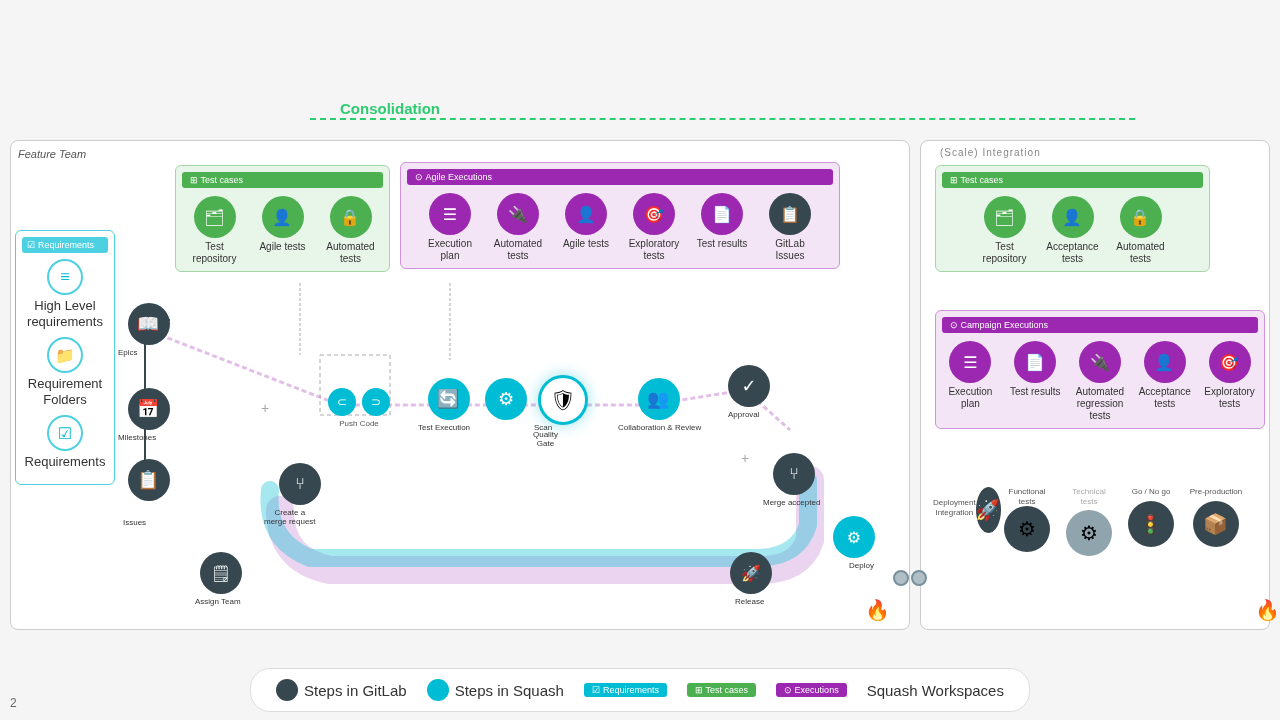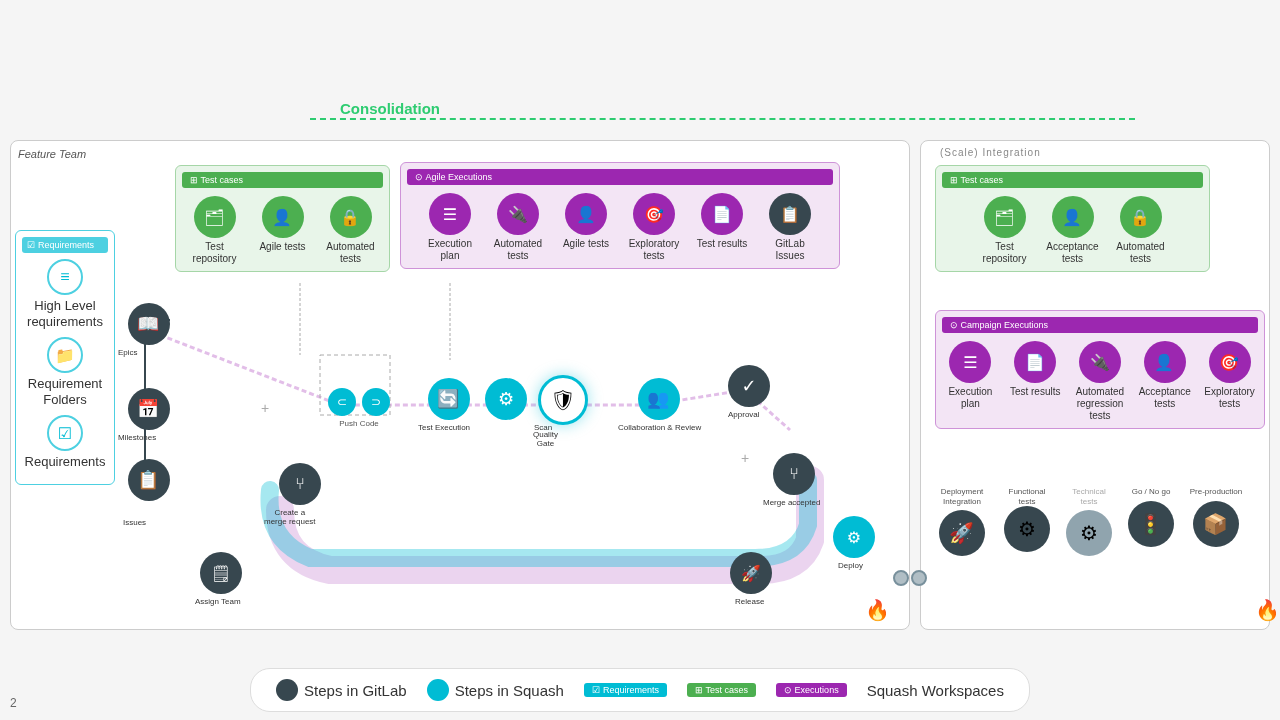--- a/index.html
+++ b/index.html
@@ -545,28 +545,28 @@
   <div class="flow-label" style="top:45px; left:-5px;">Assign Team</div>
 </div>
 
 <div style="position:absolute; top:552px; left:730px;">
   <div class="flow-node ic-dark" style="background:#37474f; color:white; font-size:16px;">🚀</div>
   <div class="flow-label" style="top:45px; left:5px;">Release</div>
 </div>
 
 <div style="position:absolute; top:516px; left:833px;">
   <div class="flow-node ic-teal" style="background:#00bcd4; color:white; font-size:16px;">⚙</div>
-  <div class="flow-label" style="top:45px; left:5px;">Deploy</div>
+  <div class="flow-label" style="top:45px; left:16px;">Deploy</div>
 </div>
 
 <div style="position:absolute; top:598px; left:865px; font-size:20px; color:#e24329;">🔥</div>
 <div style="position:absolute; top:598px; left:1255px; font-size:20px; color:#e24329;">🔥</div>
 
 <div style="position:absolute; top:487px; left:933px; display:flex; gap:10px; align-items:flex-start;">
-  <div style="display:flex; flex-direction:column; align-items:center; width:58px;">
+  <div style="display:flex; flex-direction:row; align-items:center; width:58px;">
     <div style="font-size:8px; color:#555; text-align:center; margin-bottom:4px; line-height:1.2;">Deployment Integration</div>
     <div style="width:46px; height:46px; border-radius:50%; background:#37474f; display:flex; align-items:center; justify-content:center; font-size:20px;">🚀</div>
   </div>
   <div style="display:flex; flex-direction:column; align-items:center; width:52px;">
     <div style="font-size:8px; color:#555; text-align:center; line-height:1.2;">Functional tests</div>
     <div style="width:46px; height:46px; border-radius:50%; background:#37474f; display:flex; align-items:center; justify-content:center; font-size:20px;">⚙</div>
   </div>
   <div style="display:flex; flex-direction:column; align-items:center; width:52px;">
     <div style="font-size:8px; color:#aaa; text-align:center; margin-bottom:4px; line-height:1.2;">Technical tests</div>
     <div style="width:46px; height:46px; border-radius:50%; background:#90a4ae; display:flex; align-items:center; justify-content:center; font-size:20px;">⚙</div>

